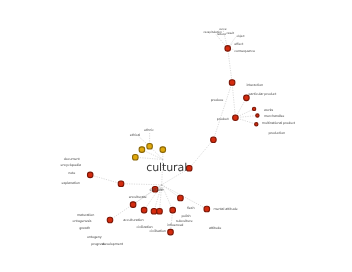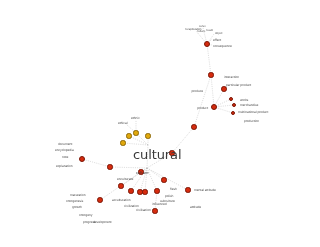--- a/index.html
+++ b/index.html
@@ -7,21 +7,21 @@
        font-family:"DejaVu Sans","Liberation Sans",sans-serif;}
   #graph{position:relative;width:320px;height:247px;background:#ffffff;}
   #edges{position:absolute;left:0;top:0;width:320px;height:247px;}
   .node{position:absolute;border-radius:50%;box-sizing:border-box;}
   .node.red{background:#d52b0e;border:0.6px solid #7a1606;}
   .node.gold{background:#e0a80c;border:0.6px solid #8a6708;}
   .label{position:absolute;color:#4a4a4a;white-space:nowrap;
          line-height:1;letter-spacing:-0.1px;}
   .label.tiny{font-size:2.6px;}
   .label.sm{font-size:3px;}
-  .label.hub{font-size:13px;color:#3a3a3a;}
+  .label.hub{font-size:10px;color:#3a3a3a;}
   .label.hub2{font-size:3.8px;color:#3a3a3a;}
 </style>
 </head>
 <body>
 
 <div id="graph">
 
   <svg id="edges" viewBox="0 0 320 247" preserveAspectRatio="none">
       <line x1="207" y1="44" x2="203" y2="28" stroke="#b5b5b5" stroke-width="0.45" stroke-dasharray="1.1 1.1"></line>
       <line x1="207" y1="44" x2="196" y2="31" stroke="#b5b5b5" stroke-width="0.45" stroke-dasharray="1.1 1.1"></line>

